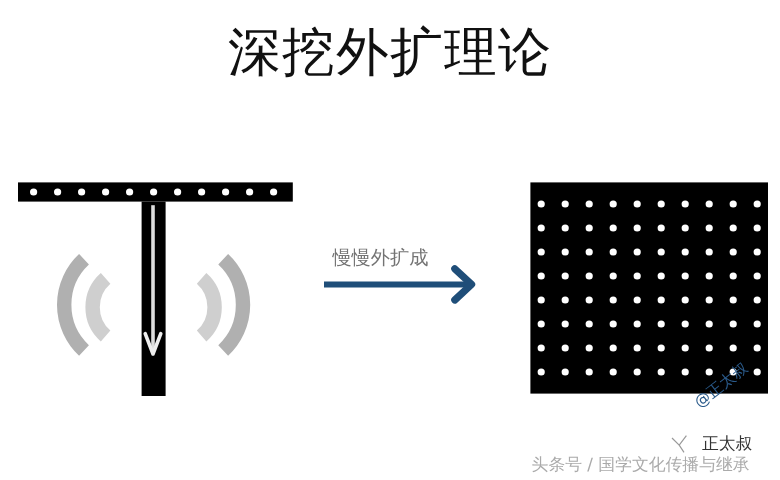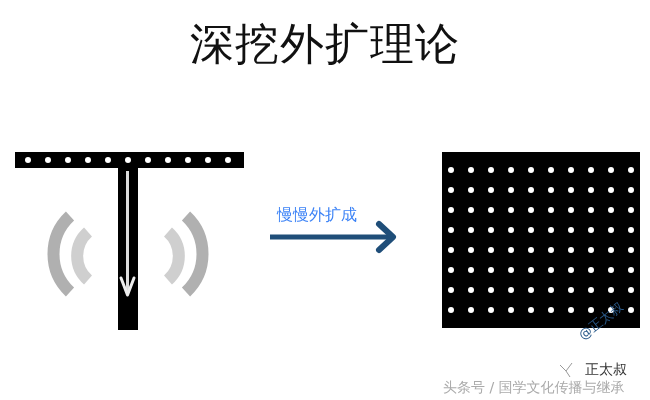--- a/index.html
+++ b/index.html
@@ -4,21 +4,21 @@
   <style>
     html, body { margin: 0; padding: 0; background: #ffffff; }
     body { width: 650px; height: 400px; position: relative; overflow: hidden;
            font-family: "DejaVu Sans", "Liberation Sans", sans-serif; }
     .title { position: absolute; left: 0; top: 14px; width: 650px; text-align: center;
              font-size: 44px; color: #111; letter-spacing: 1px; line-height: 60px; }
     .t-bar { position: absolute; left: 15px; top: 152px; width: 229px; height: 16px; background: #000; }
     .t-stem { position: absolute; left: 118px; top: 168px; width: 20px; height: 162px; background: #000; }
     .dot { position: absolute; width: 6px; height: 6px; border-radius: 50%; background: #fff; }
     svg.overlay { position: absolute; left: 0; top: 0; }
-    .arrow-label { position: absolute; left: 277px; top: 205px; font-size: 16px; color: #3b82f6; }
+    .arrow-label { position: absolute; left: 277px; top: 205px; font-size: 16px; color: #737373; }
     .grid-box { position: absolute; left: 442px; top: 152px; width: 198px; height: 176px; background: #000; }
     .wm-diag { position: absolute; left: 575px; top: 330px; font-size: 13px; color: #2a5a8a;
                transform: rotate(-38deg); transform-origin: left top; }
     .wm-name { position: absolute; left: 585px; top: 361px; font-size: 14px; color: #333; }
     .wm-sub { position: absolute; left: 443px; top: 379px; font-size: 14px; color: #aaa; }
   </style>
 </head>
 <body>
 
 <div class="title">深挖外扩理论</div>

